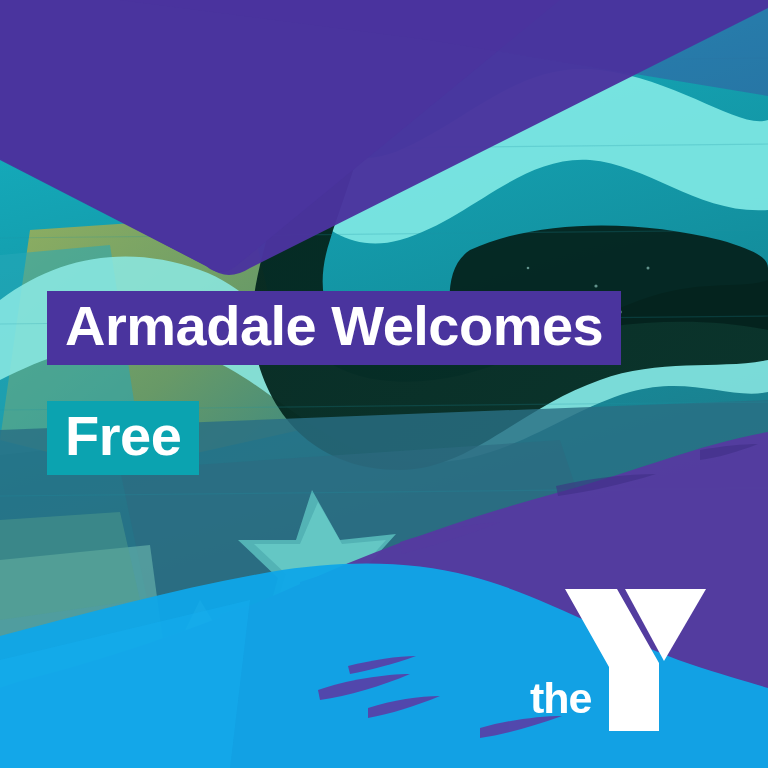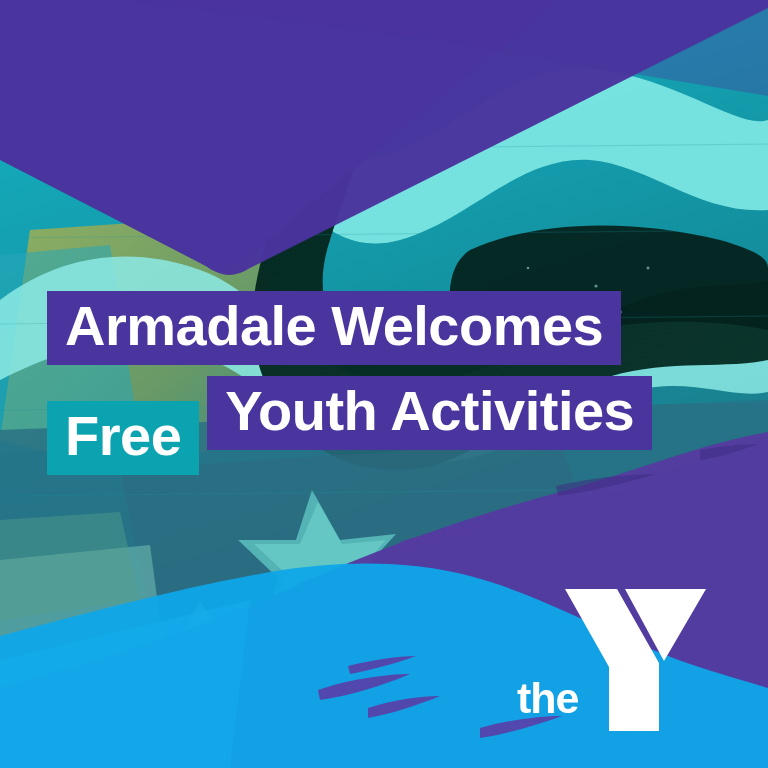--- a/index.html
+++ b/index.html
@@ -62,21 +62,21 @@
   .logo {
     position: absolute;
     left: 508px;
     top: 585px;
     width: 200px;
     height: 150px;
     z-index: 45;
   }
   .logo-the {
     position: absolute;
-    left: 9px;
+    left: 22px;
     top: 92px;
     color: #ffffff;
     font-size: 43px;
     font-weight: 700;
     line-height: 1;
     letter-spacing: -1px;
     font-family: "Liberation Sans", sans-serif;
   }
   .logo-y {
     position: absolute;
@@ -221,21 +221,20 @@
     </g>
   </svg>
 
   <div class="headline-block">
     <div class="line line1">
       <span class="band band-purple">Armadale Welcomes</span>
     </div>
     <div class="line line2">
       <span class="band band-teal">Free</span>
       <span class="gap"></span>
-      <span class="band band-purple">Youth Activities</span>
     </div>
   </div>
 
   <div class="logo">
     <span class="logo-the">the</span>
     <svg class="logo-y" viewBox="0 0 145 150" preserveAspectRatio="none">
 
       <path d="M2,4 L54,4 L96,78 L96,146 L46,146 L46,82 Z" fill="#ffffff"></path>
 
       <path d="M62,4 L143,4 L101,76 Z" fill="#ffffff"></path>

